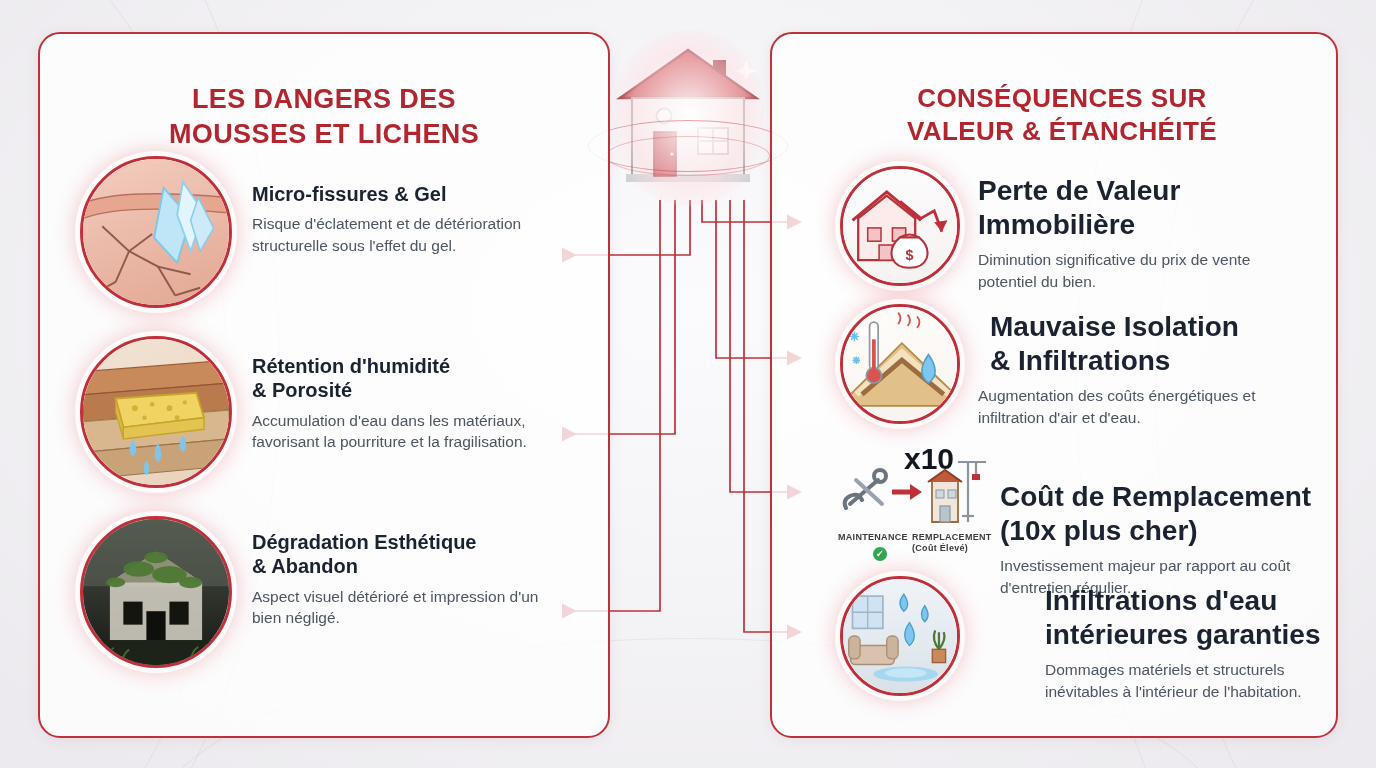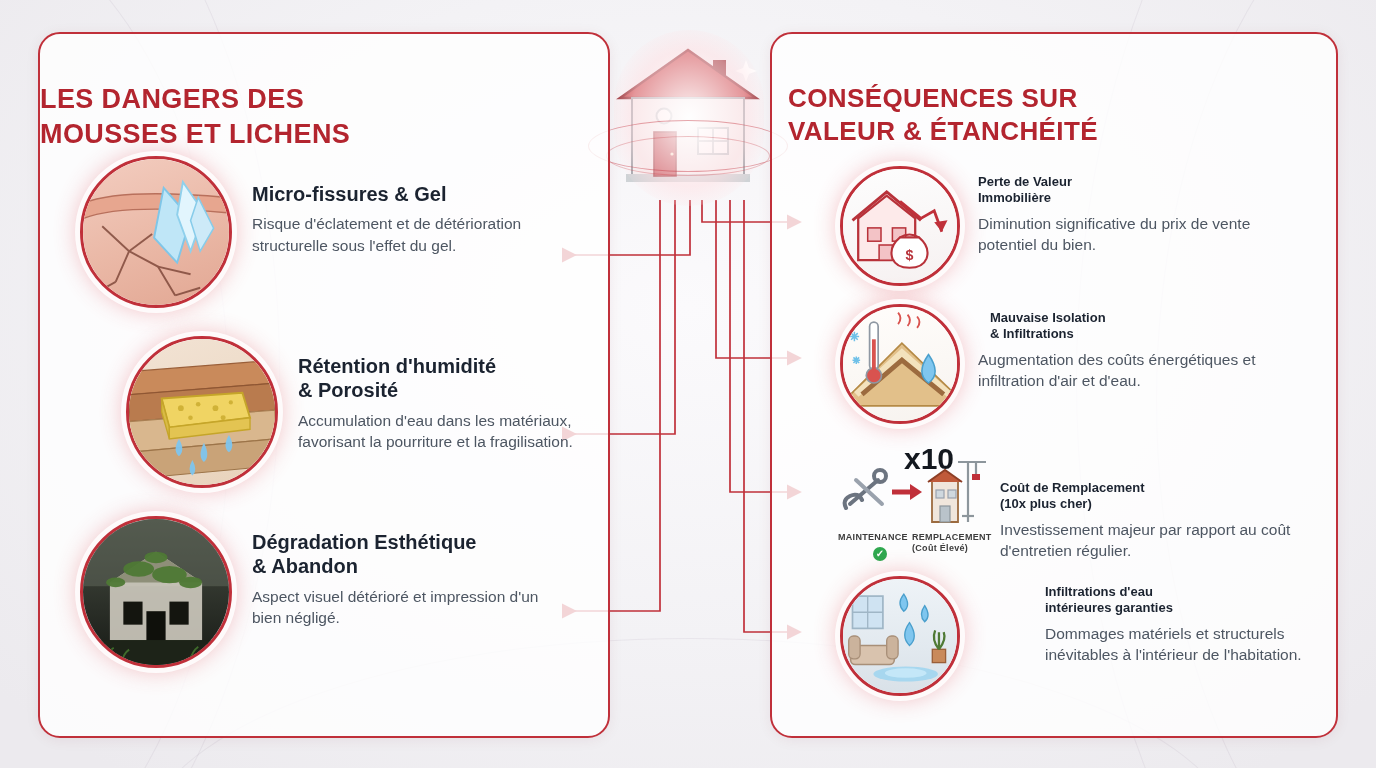--- a/index.html
+++ b/index.html
@@ -34,20 +34,21 @@
     border-radius: 22px;
     box-shadow: 0 2px 14px rgba(120,30,40,0.07);
   }
   #panel-left  { left: 38px;  width: 572px; }
   #panel-right { left: 770px; width: 568px; }
 
   .panel-title {
     position: absolute;
     left: 0; right: 0;
     top: 48px;
+    text-align: center;
     color: #b3252f;
     font-size: 27px;
     font-weight: bold;
     line-height: 1.28;
     letter-spacing: 0.4px;
     text-shadow: 0 1px 0 rgba(255,255,255,0.7);
   }
   #panel-right .panel-title { font-size: 26px; padding-left: 16px; }
 
   
@@ -59,21 +60,21 @@
     font-weight: bold;
     line-height: 1.22;
     margin-bottom: 7px;
   }
   .row-desc {
     color: #4d5662;
     font-size: 15.5px;
     line-height: 1.38;
     max-width: 290px;
   }
-  #panel-right .row-title { font-size: 13px; }
+  #panel-right .row-title { font-size: 28px; }
   #panel-right .row-desc { max-width: 285px; }
 
   
   .medallion {
     position: relative;
     border-radius: 50%;
     border: 3px solid #c0303a;
     box-shadow: 0 0 0 5px rgba(255,255,255,0.85), 0 0 22px 4px rgba(220,60,70,0.30);
     overflow: hidden;
     flex: 0 0 auto;
@@ -228,21 +229,21 @@
             <path d="M120 40 L136 72 L122 96 L112 64 Z" fill="#cdeaf8" stroke="#87ccea" stroke-width="1.6"></path>
           </g>
         </svg>
       </div>
       <div class="row-text">
         <div class="row-title" style="margin-top:26px;">Micro-fissures &amp; Gel</div>
         <div class="row-desc">Risque d'éclatement et de détérioration structurelle sous l'effet du gel.</div>
       </div>
     </div>
 
-    <div class="row" style="left: 48px; top: 302px; width: 500px; justify-content: flex-end;">
+    <div class="row" style="left: 40px; top: 302px; width: 500px;">
       <div class="medallion m-left">
         <div class="art bg-wood"></div>
         <svg class="art" viewBox="0 0 152 152">
 
           <path d="M0 34 L152 22 L152 46 L0 58 Z" fill="#c98a5b" stroke="#9a5f39" stroke-width="1.4"></path>
           <path d="M0 58 L152 46 L152 74 L0 86 Z" fill="#b97b4e" stroke="#8e5633" stroke-width="1.2"></path>
           <path d="M0 86 L152 74 L152 104 L0 118 Z" fill="#d9b78e" stroke="#a97f53" stroke-width="1.2"></path>
           <path d="M0 118 L152 104 L152 132 L0 146 Z" fill="#c9a378" stroke="#9c7449" stroke-width="1.2"></path>
 
           <path d="M34 62 L118 56 L126 82 L42 92 Z" fill="#f0d463" stroke="#c5a529" stroke-width="2"></path>

